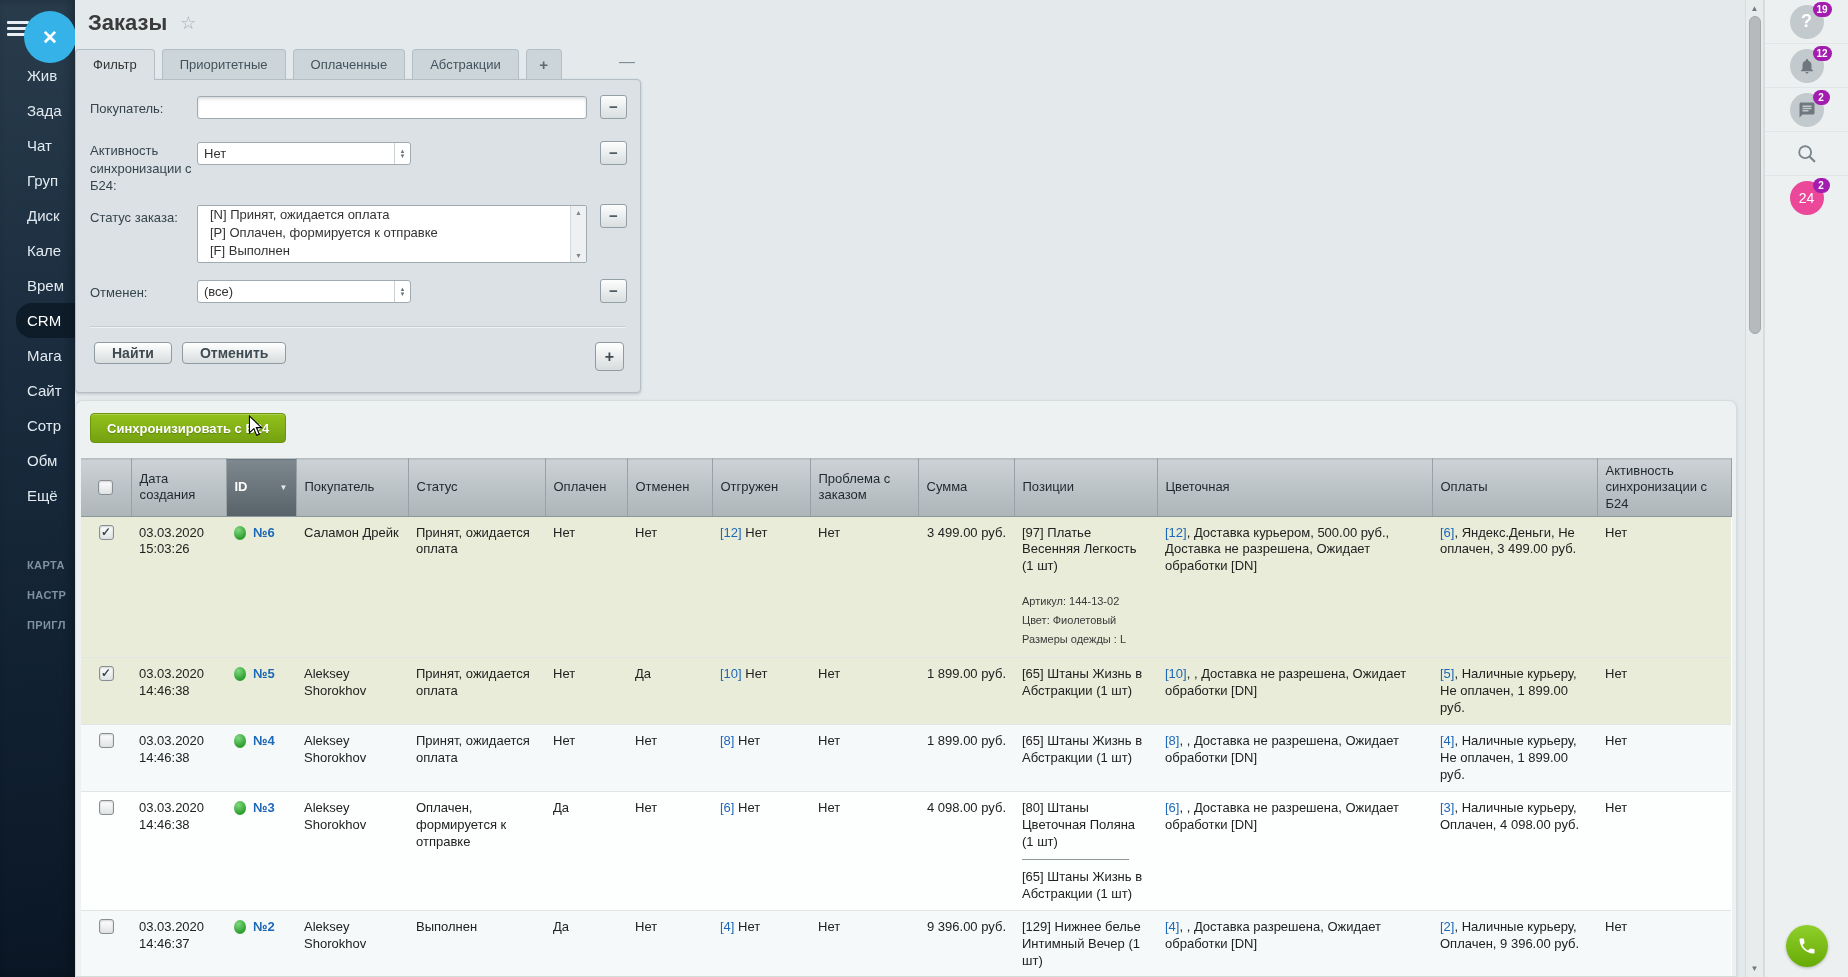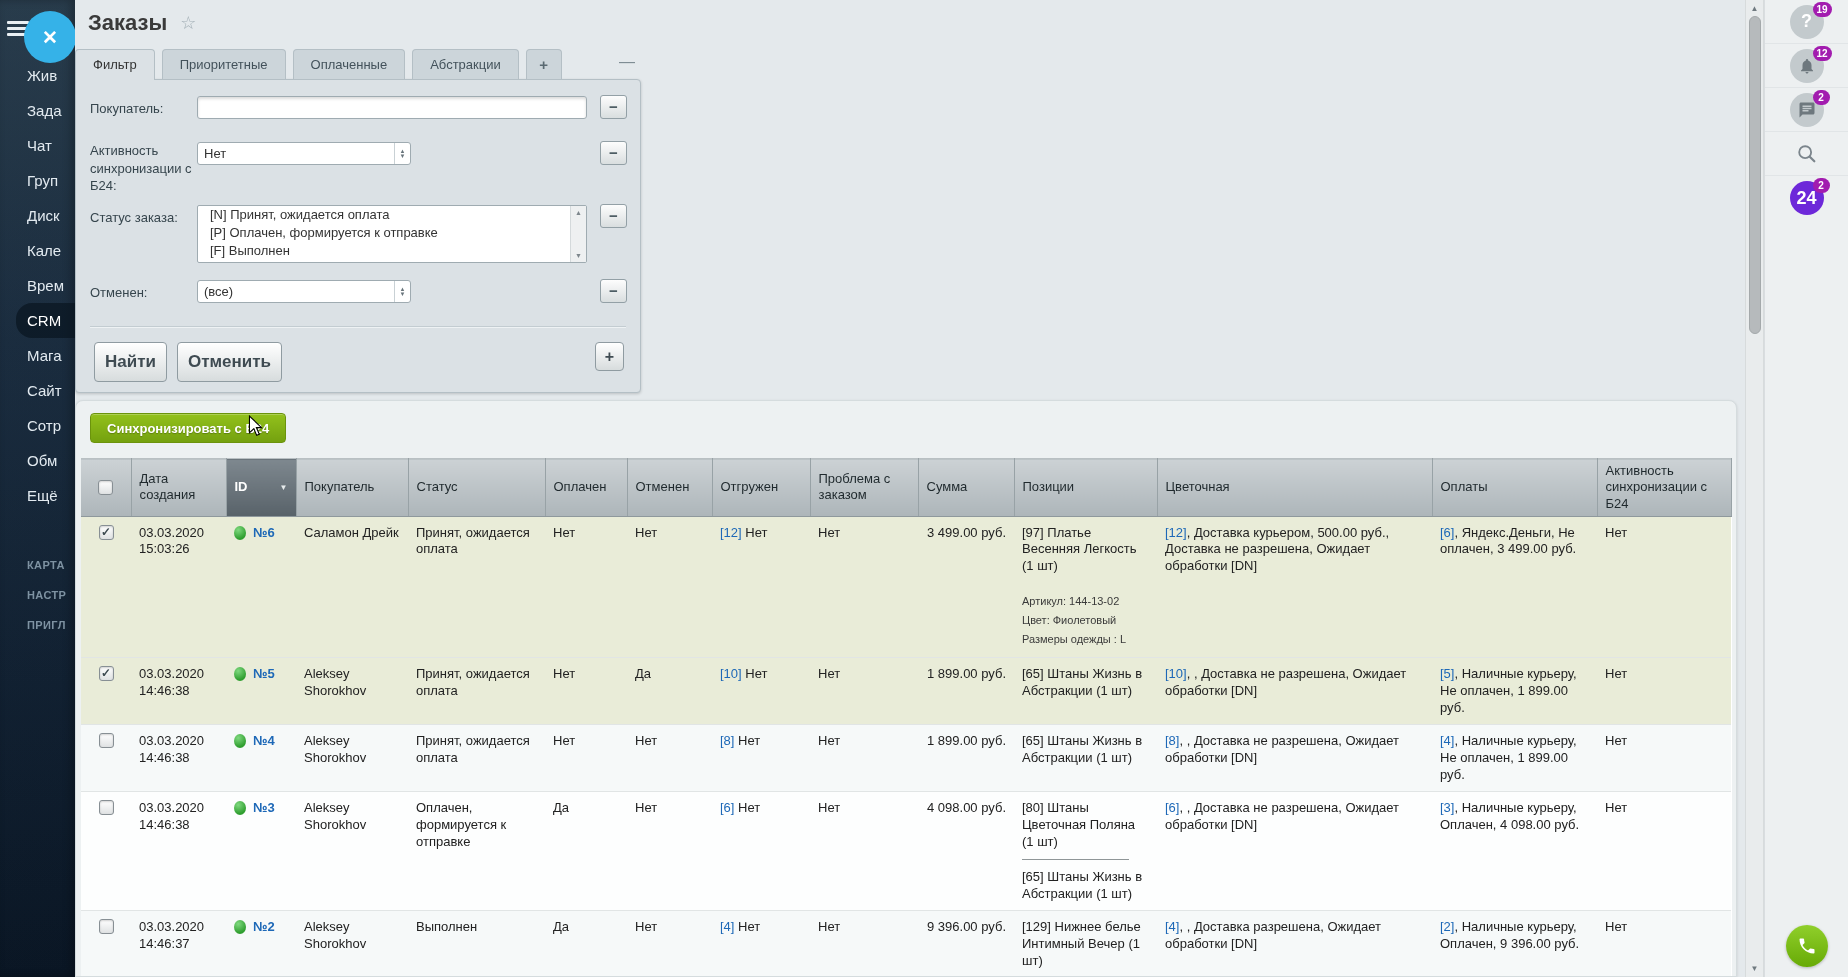--- a/index.html
+++ b/index.html
@@ -47,22 +47,22 @@
     display:flex; flex-direction:column; align-items:center; justify-content:center; font-size:6px; color:#68747b; line-height:5px; }
   .flist { position:absolute; left:121px; width:390px; height:58px; background:#fff; border:1px solid #9fabb1;
     border-radius:2px; overflow:hidden; }
   .flist .opt { font-size:13px; color:#333; line-height:18px; padding-left:12px; white-space:nowrap; cursor:pointer; }
   .flist .sbar { position:absolute; right:0; top:0; bottom:0; width:16px; background:#eef0f1; border-left:1px solid #d4d9db;
     display:flex; flex-direction:column; justify-content:space-between; align-items:center; font-size:7px; color:#7d868c; padding:3px 0; }
   .fminus { position:absolute; left:524px; width:27px; height:24px; background:linear-gradient(#fdfdfd,#d9dedf);
     border:1px solid #93a0a6; border-radius:3px; color:#47565d; font-size:15px; font-weight:bold; text-align:center; line-height:21px; cursor:pointer; }
   .fsep { position:absolute; left:14px; right:14px; top:246px; border-top:1px solid #c3ccd1; border-bottom:1px solid #eef2f4; }
   .fbtns { position:absolute; left:18px; top:262px; display:flex; gap:10px; }
-  .btn-gray { height:40px; padding:0 10px; background:linear-gradient(#ffffff,#d7dcdd); border:1px solid #8f9ba1;
-    border-radius:4px; font-size:17px; font-weight:bold; color:#3f4b52; cursor:pointer; box-shadow:inset 0 1px 0 rgba(255,255,255,.7); }
+  .btn-gray { height:22px; padding:0 17px; background:linear-gradient(#ffffff,#d7dcdd); border:1px solid #8f9ba1;
+    border-radius:4px; font-size:14px; font-weight:bold; color:#3f4b52; cursor:pointer; box-shadow:inset 0 1px 0 rgba(255,255,255,.7); }
   .fplus { position:absolute; right:16px; top:262px; width:29px; height:29px; background:linear-gradient(#ffffff,#d7dcdd);
     border:1px solid #8f9ba1; border-radius:4px; font-size:16px; font-weight:bold; color:#3f4b52; cursor:pointer; }
 
   
   .grid-panel { position:absolute; left:0; top:400px; width:1662px; height:577px; background:#edf1f2;
     border:1px solid #d5dcde; border-radius:8px 8px 0 0; overflow:hidden; box-shadow:0 1px 3px rgba(0,0,0,.12); }
   .gtoolbar { height:57px; padding:12px 0 0 14px; }
   .btn-green { height:30px; padding:0 16px; background:linear-gradient(#93c11c,#74a10f); border:1px solid #6b930c;
     border-radius:4px; color:#fff; font-size:13px; font-weight:bold; text-shadow:0 1px 1px rgba(0,0,0,.25);
     cursor:pointer; box-shadow:inset 0 1px 0 rgba(255,255,255,.25); }
@@ -104,21 +104,21 @@
   .vscroll .sarr { position:absolute; left:0; width:100%; text-align:center; font-size:8px; color:#6f797f; cursor:pointer; }
   .vscroll .thumb { position:absolute; left:3px; width:12px; top:16px; height:318px; background:#b6babc;
     border:1px solid #a4a9ab; border-radius:6px; cursor:pointer; }
 
   
   .rightbar { position:absolute; left:1764px; top:0; width:84px; height:977px; background:#edf0f1; border-left:1px solid #d9dde0; }
   .slot { position:relative; height:44px; display:flex; align-items:center; justify-content:center; border-bottom:1px solid #e1e5e7; cursor:pointer; }
   .slot.nb { border-bottom:none; }
   .circle { width:34px; height:34px; border-radius:50%; background:#c3cacd; display:flex; align-items:center; justify-content:center; }
   .circle.q { color:#fff; font-size:18px; font-weight:bold; }
-  .circle.b24c { background:#6d28d9; color:#fff; font-size:18px; font-weight:bold; }
+  .circle.b24c { background:#ec4899; color:#fff; font-size:14px; font-weight:normal; }
   .badge { position:absolute; left:50%; margin-left:6px; top:2px; min-width:17px; height:15px; background:#a21caf;
     border-radius:8px; color:#fff; font-size:10px; font-weight:bold; line-height:15px; text-align:center; padding:0 4px; }
   .phone-btn { position:absolute; left:50%; transform:translateX(-50%); bottom:10px; width:42px; height:42px; border-radius:50%;
     background:linear-gradient(#90cf2b,#67aa06); display:flex; align-items:center; justify-content:center; cursor:pointer;
     box-shadow:0 1px 3px rgba(0,0,0,.25); }
 </style>
 </head>
 <body>
 
 <div class="sidebar">

